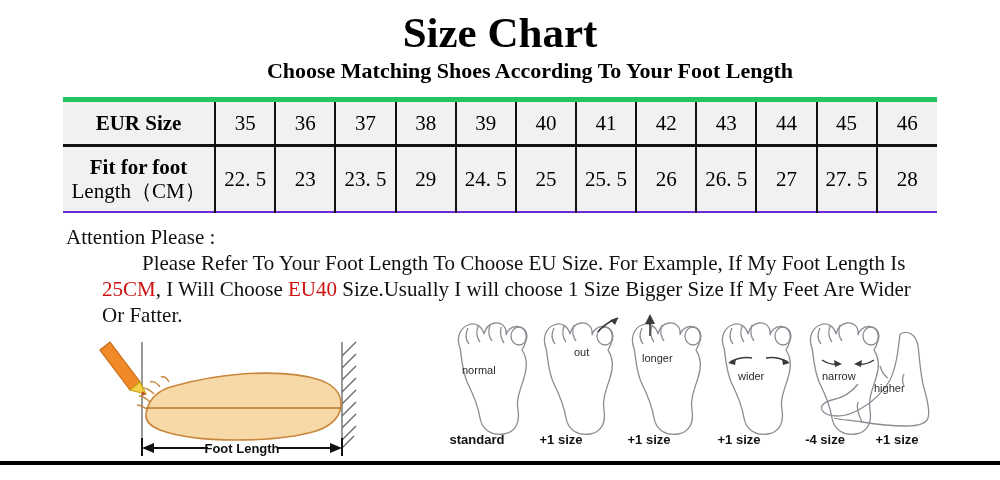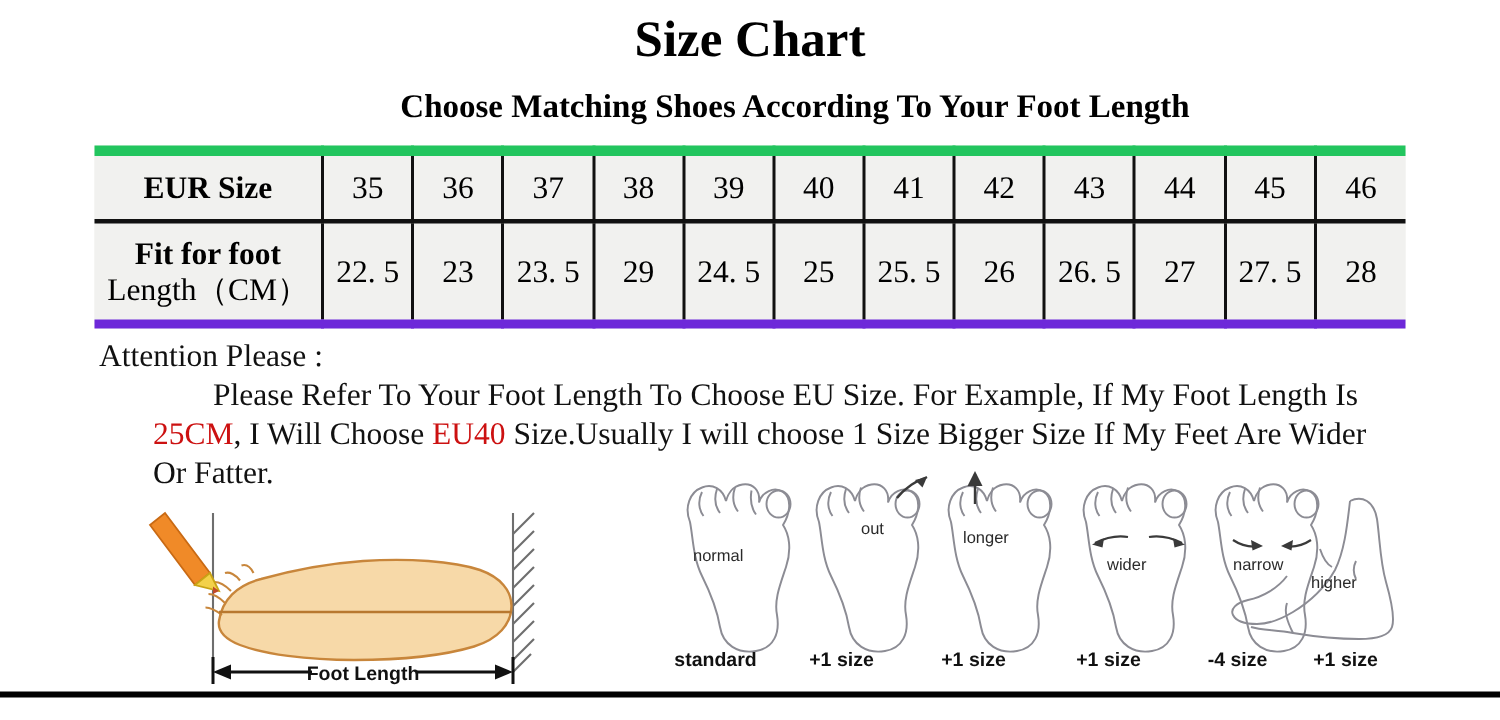--- a/index.html
+++ b/index.html
@@ -20,21 +20,21 @@
 
   
   .title {
     position: absolute;
     top: 8px;
     left: 0;
     width: 1000px;
     text-align: center;
     font-family: "Liberation Serif", serif;
     font-weight: bold;
-    font-size: 34px;
+    font-size: 43px;
     letter-spacing: 0px;
     color: #000000;
   }
   .subtitle {
     position: absolute;
     top: 58px;
     left: 0;
     width: 1000px;
     text-align: center;
     font-family: "Liberation Serif", serif;
@@ -59,22 +59,22 @@
     border-right: 2px solid #111;
     text-align: center;
     vertical-align: middle;
     background: #f1f1ef;
     font-family: "Liberation Serif", serif;
     color: #000;
     padding: 0;
   }
   .size-table tr.row-eur td { height: 42px; font-size: 21px; }
   .size-table tr.row-fit td { height: 64px; font-size: 21px; }
-  .size-table tr.row-eur { border-top: 7px solid #22c55e; border-bottom: 3px solid #111; margin-top: 28px; }
-  .size-table tr.row-fit { border-bottom: 6px solid #6d28d9; }
+  .size-table tr.row-eur { border-top: 5px solid #22c55e; border-bottom: 3px solid #111; margin-top: 28px; }
+  .size-table tr.row-fit { border-bottom: 2px solid #6d28d9; }
   .size-table td.hdr {
     border-left: none;
     font-weight: bold;
     font-size: 23px;
     line-height: 1.15;
   }
   .size-table td.hdr .l1 { display: block; font-weight: bold; }
   .size-table td.hdr .l2 { display: block; font-weight: normal; font-size: 21px; }
   .size-table td.last { border-right: none; }
 

